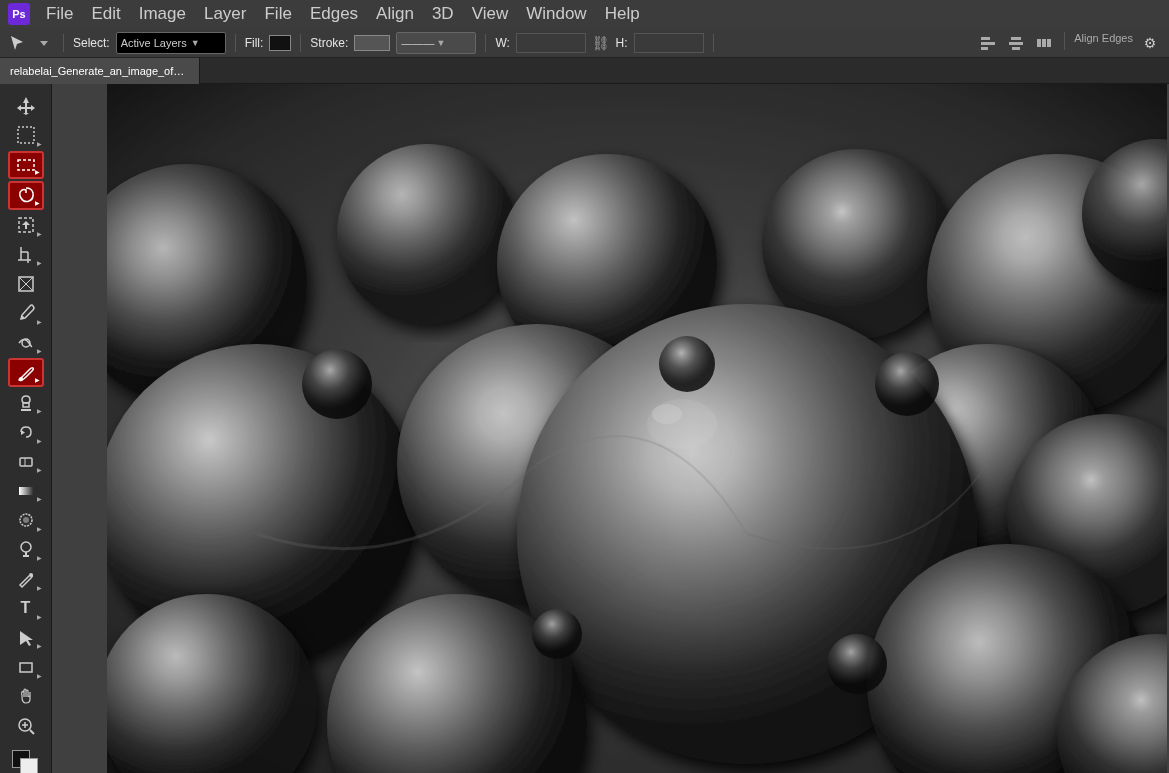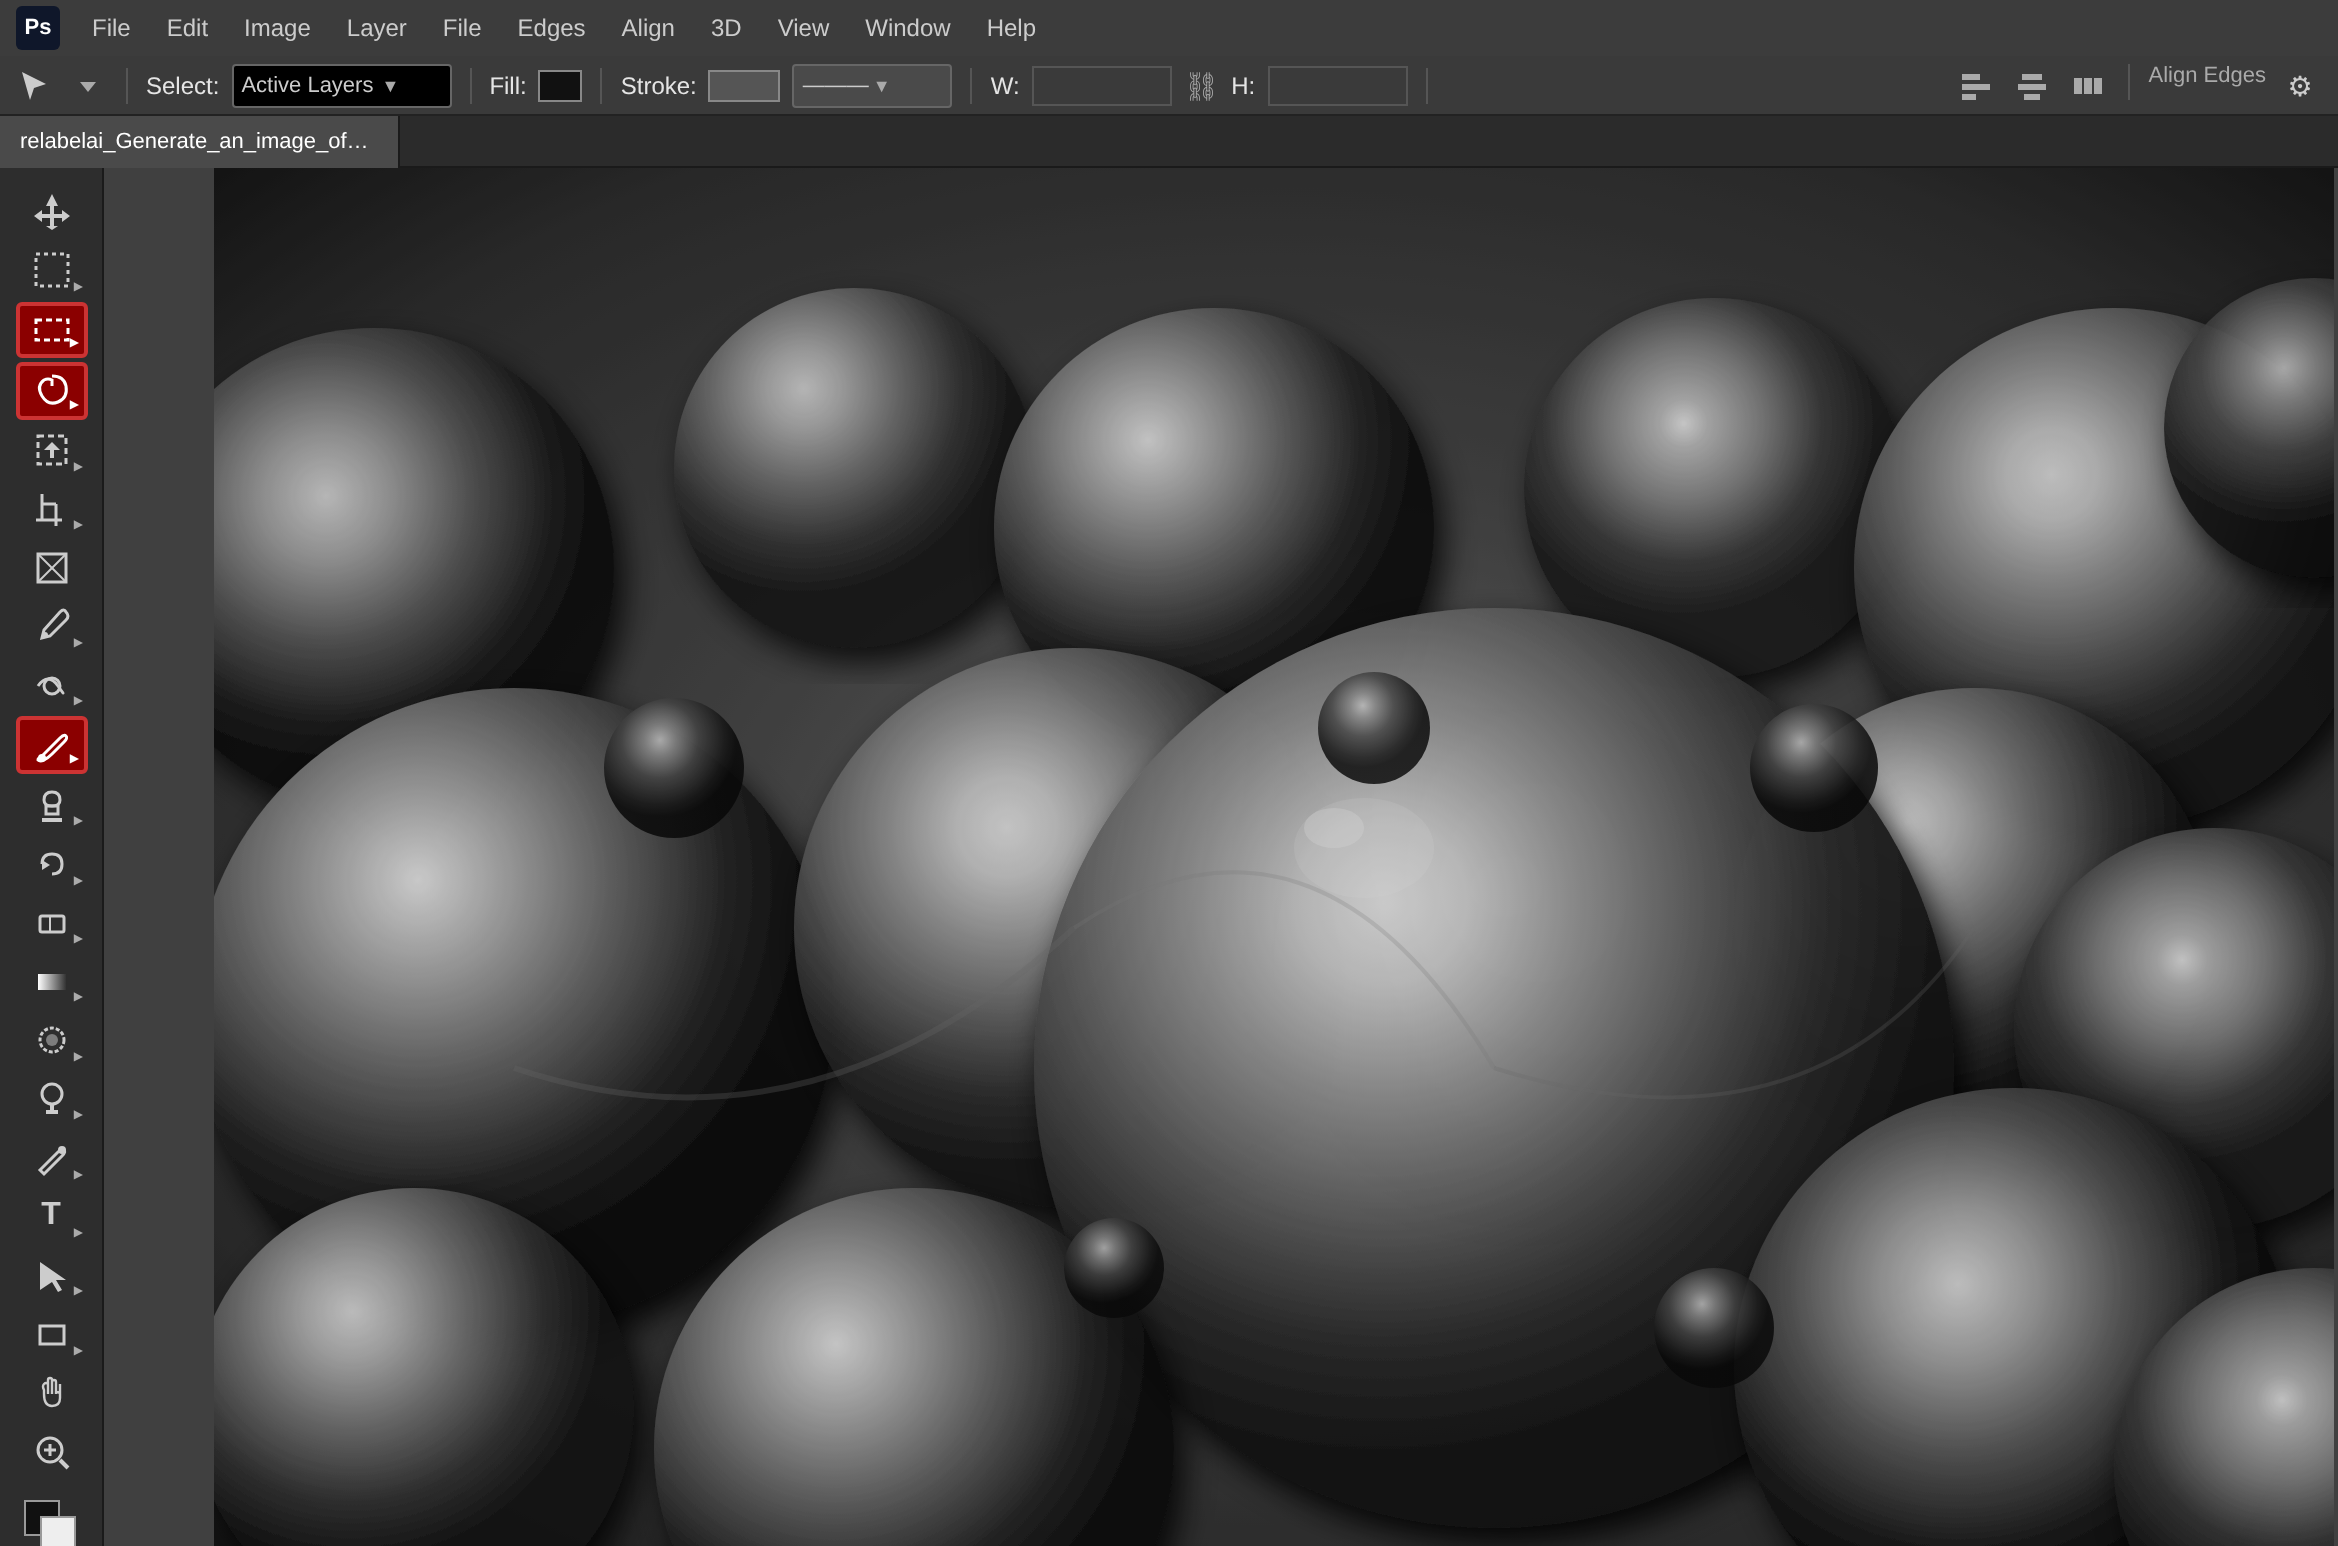--- a/index.html
+++ b/index.html
@@ -5,25 +5,25 @@
     * { margin: 0; padding: 0; box-sizing: border-box; }
     body { width: 1169px; height: 773px; overflow: hidden; background: #2b2b2b; font-family: 'Arial', sans-serif; font-size: 12px; color: #ccc; user-select: none; }
 
     
     #menu-bar {
       display: flex; align-items: center; height: 28px;
       background: #3c3c3c; padding: 0 8px; gap: 2px;
     }
     .ps-logo {
       width: 22px; height: 22px; margin-right: 6px;
-      background: #0f172a; color: #fff; font-weight: bold; font-size: 11px;
+      background: #6d28d9; color: #fff; font-weight: bold; font-size: 11px;
       display: flex; align-items: center; justify-content: center; border-radius: 3px; flex-shrink: 0;
     }
     .menu-item {
-      padding: 3px 8px; cursor: pointer; color: #ccc; font-size: 12px; border-radius: 2px;
+      padding: 3px 8px; cursor: pointer; color: #ccc; font-size: 17px; border-radius: 2px;
     }
 
     
     #options-bar {
       display: flex; align-items: center; height: 30px;
       background: #3a3a3a; border-bottom: 1px solid #222; padding: 0 8px; gap: 6px;
     }
     .options-icon { width: 20px; height: 20px; display: flex; align-items: center; justify-content: center; cursor: pointer; }
     .options-label { color: #e5e5e5; font-size: 12px; }
     .options-dropdown {

